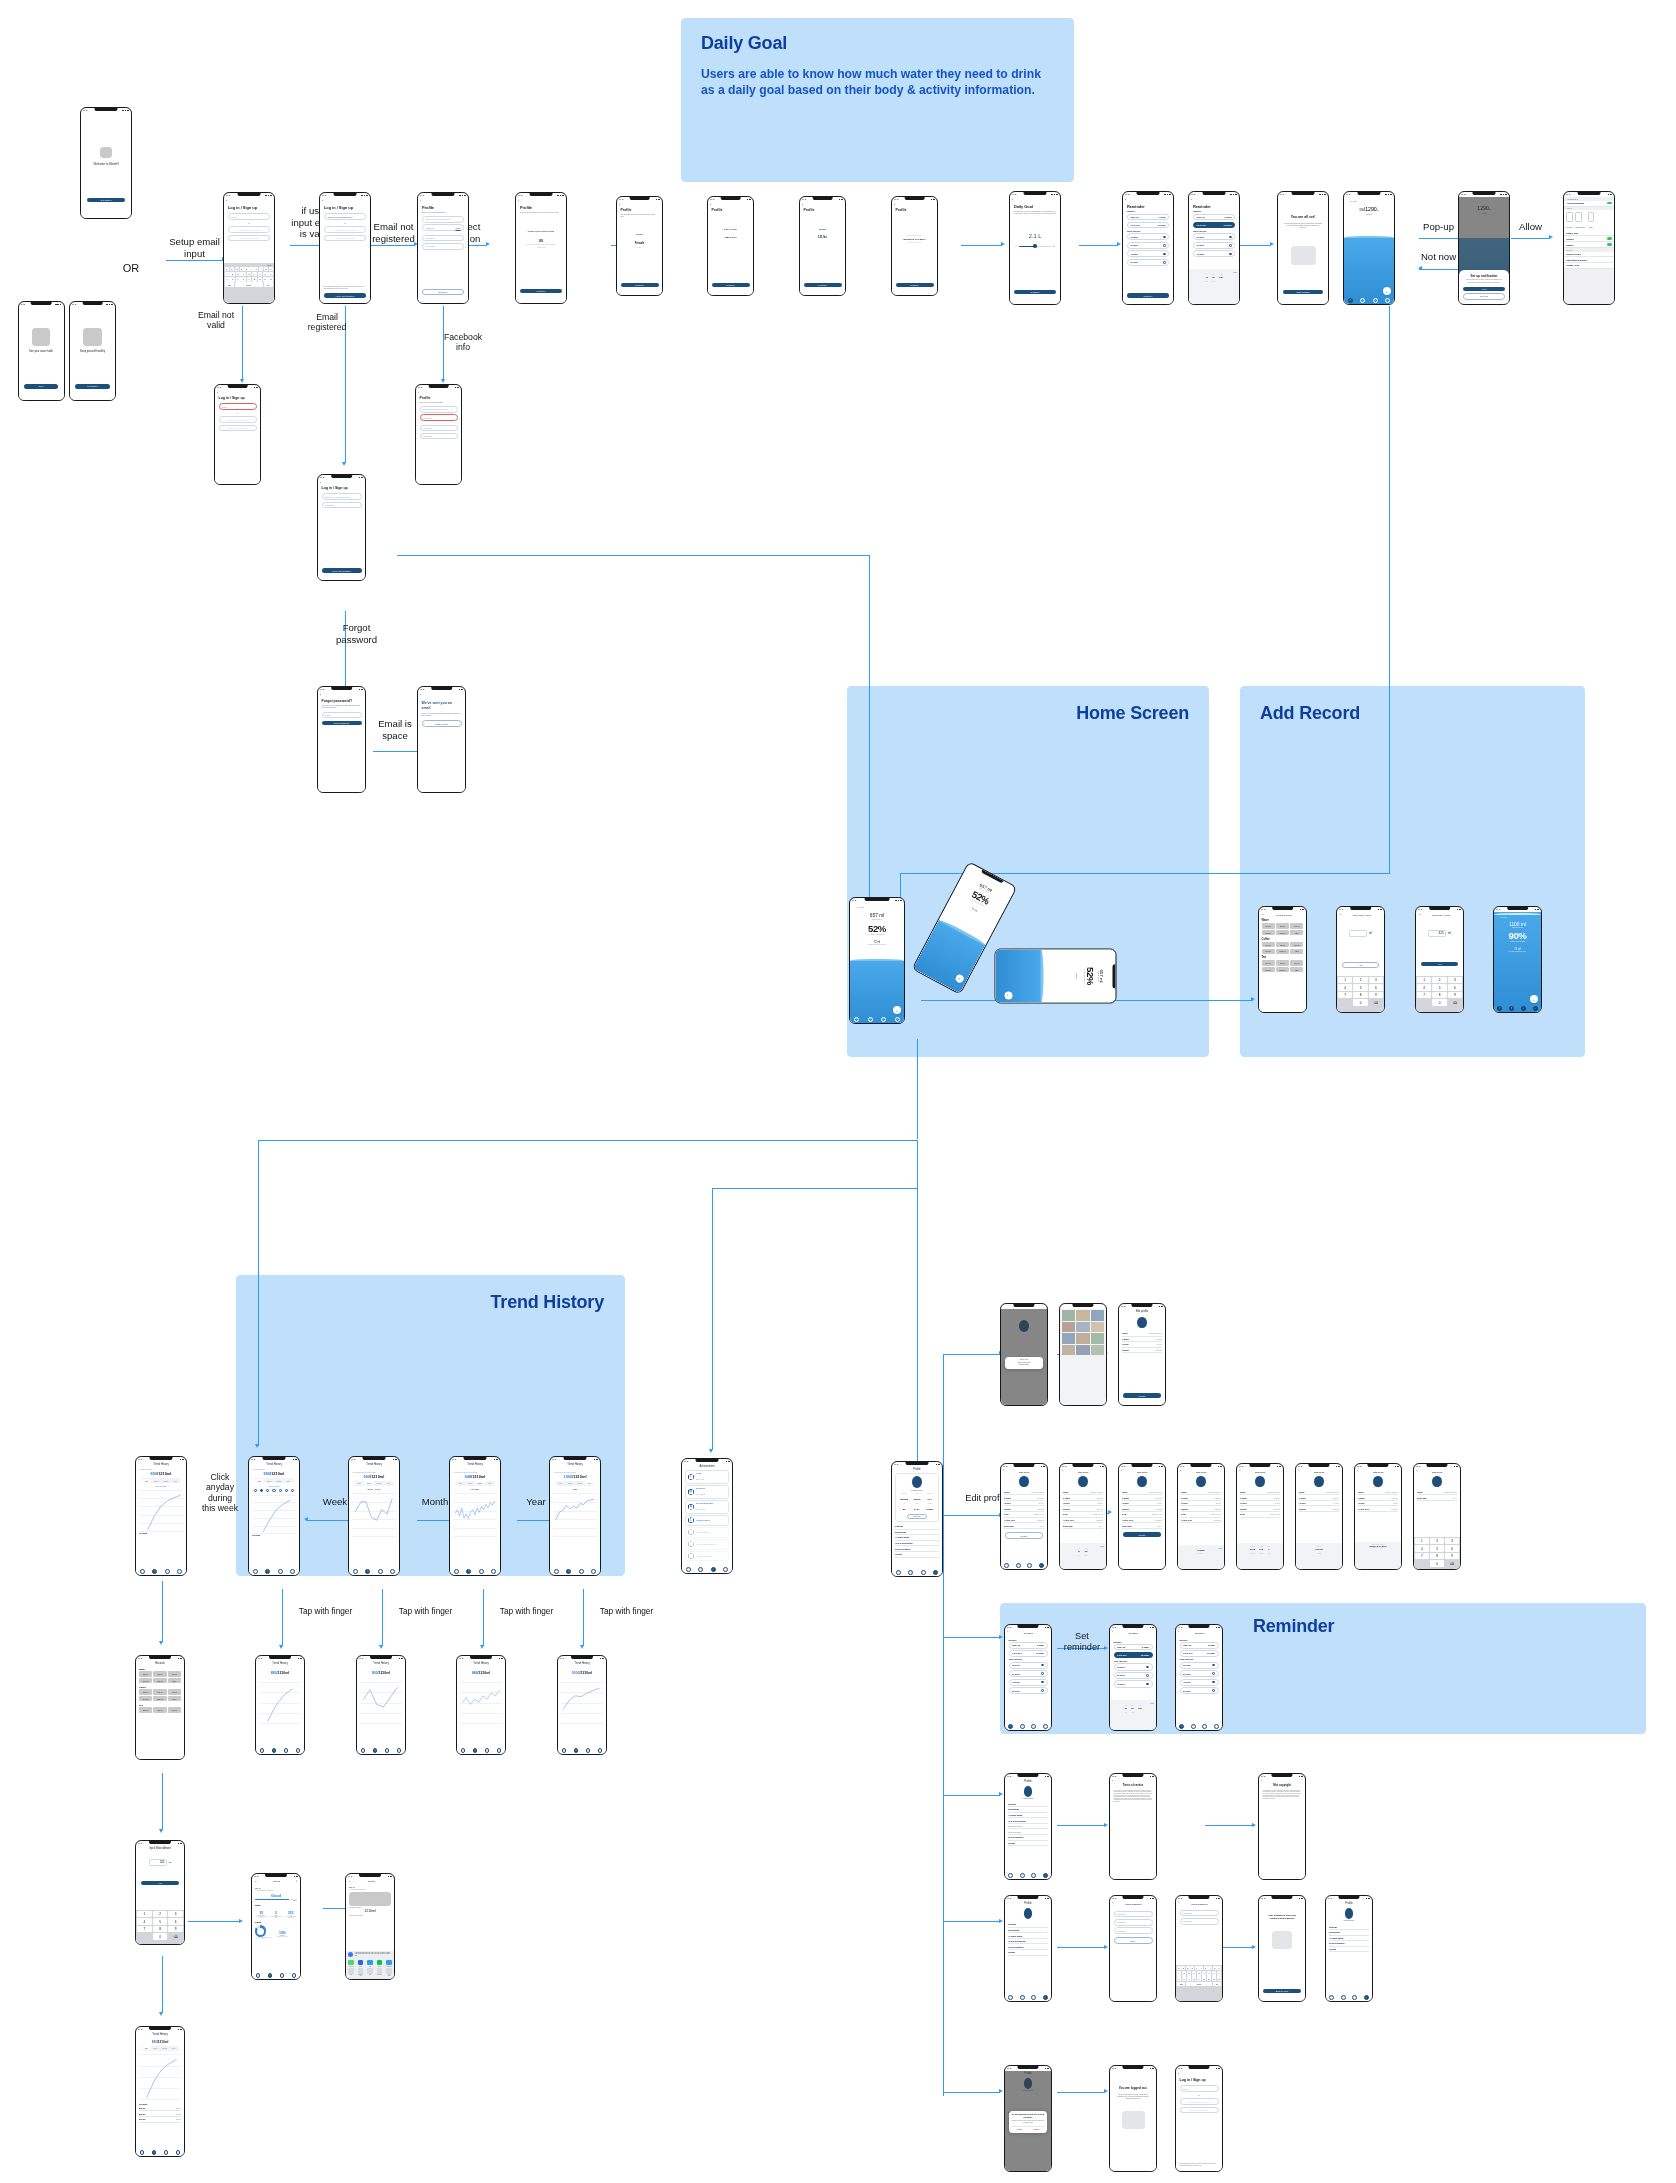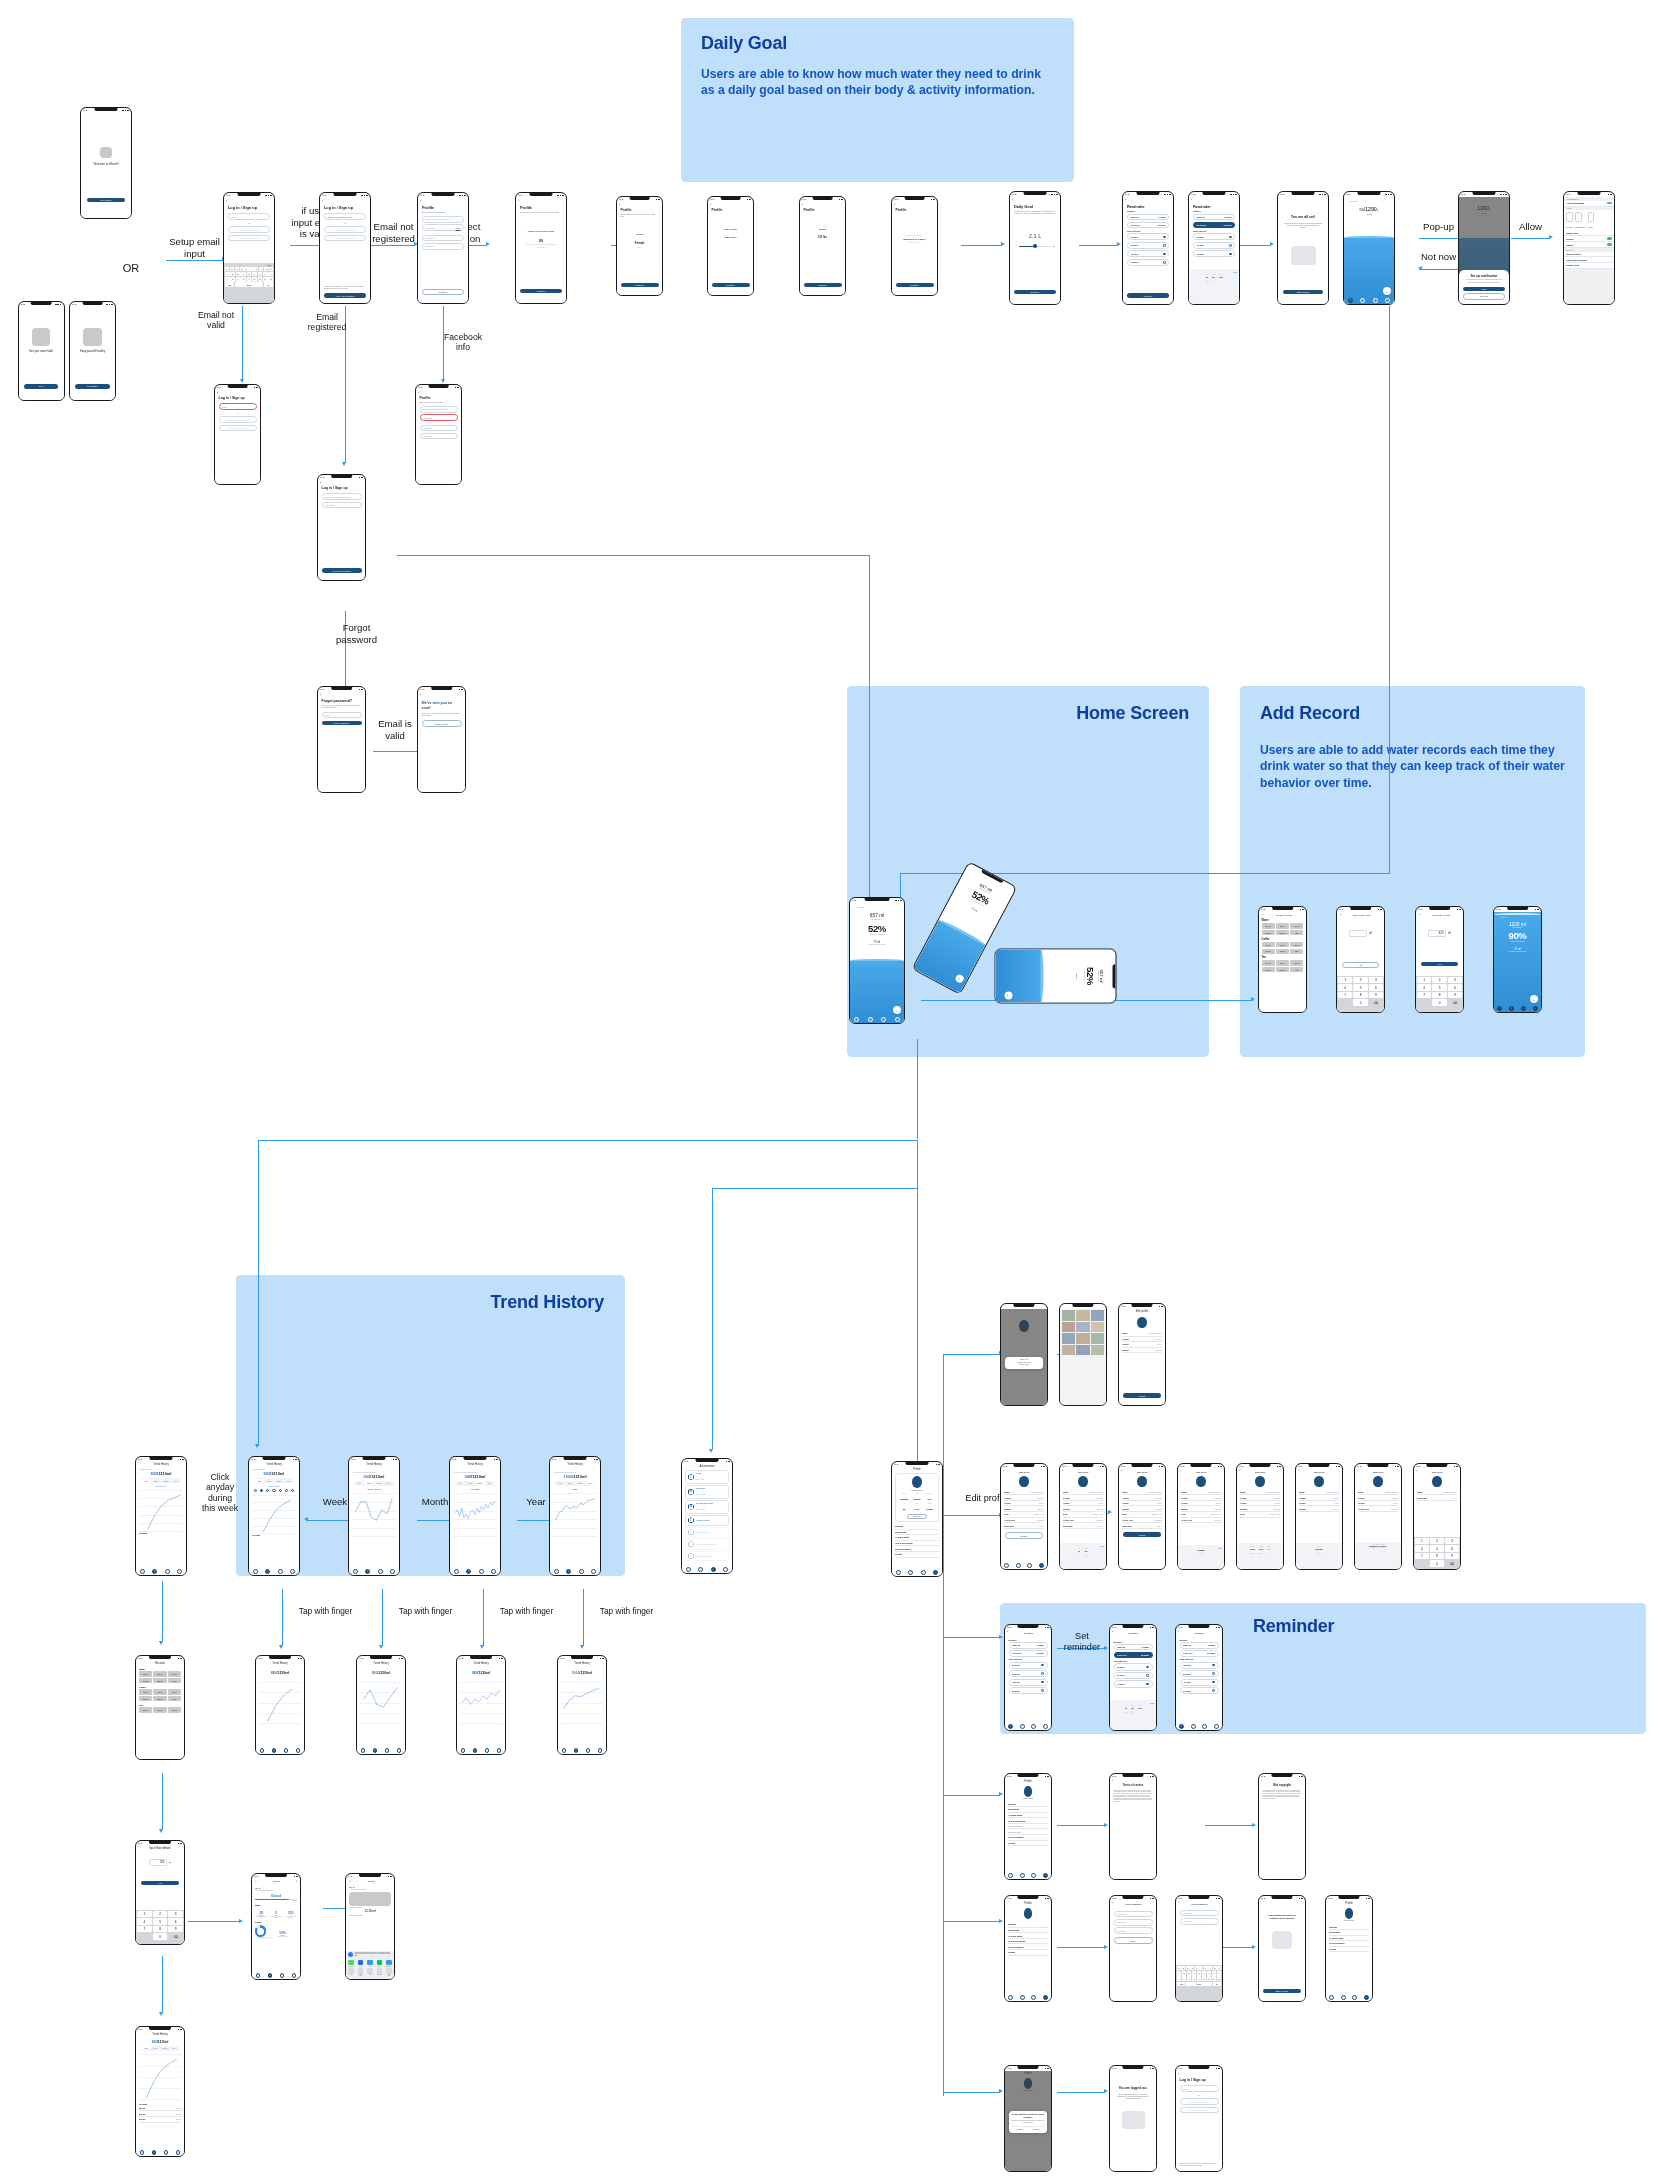--- a/index.html
+++ b/index.html
@@ -224,21 +224,20 @@
     <div class="c-title" style="font-size:18px;margin-bottom:13px;">Daily Goal</div>
     <div class="c-body" style="font-size:12.2px;">Users are able to know how much water they need to drink as a daily goal based on their body &amp; activity information.</div>
   </div>
 
   <div class="callout txt-right" style="left:847px;top:686px;width:362px;height:371px;padding:17.5px 20px;">
     <div class="c-title" style="font-size:18px;margin-bottom:20px;">Home Screen</div>
   </div>
 
   <div class="callout txt-left" style="left:1240px;top:686px;width:345px;height:371px;padding:17.5px 20px;">
     <div class="c-title" style="font-size:18px;margin-bottom:20px;">Add Record</div>
-    <div class="c-body" style="font-size:12.2px;">Users are able to add water records each time they drink water so that they can keep track of their water behavior over time.</div>
   </div>
 
   <div class="callout txt-right" style="left:236px;top:1275px;width:389px;height:301px;padding:18.3px 21px;">
     <div class="c-title" style="font-size:18px;margin-bottom:19px;">Trend History</div>
   </div>
 
 
   <div class="callout txt-left" style="left:1000px;top:1603px;width:646px;height:131px;padding:0;">
     <div class="c-title" style="font-size:18px;position:absolute;left:253px;top:14px;">Reminder</div>
   </div>
@@ -412,21 +411,21 @@
 registered</div>
   <div class="flabel ctr" style="left:437px;top:332px;width:52px;font-size:8.7px;">Facebook
 info</div>
   <div class="flabel ctr" style="left:443px;top:221px;width:48px;font-size:9.6px;">Select
 region</div>
   <div class="flabel ctr" style="left:515px;top:221px;width:46px;font-size:9.6px;">Input
 info</div>
   <div class="flabel ctr" style="left:325px;top:622px;width:63px;font-size:9.6px;">Forgot
 password</div>
   <div class="flabel ctr" style="left:369px;top:718px;width:52px;font-size:9.6px;">Email is
-valid</div>
+space</div>
   <div class="flabel ctr" style="left:1406px;top:221px;width:65px;font-size:9.6px;">Pop-up</div>
   <div class="flabel ctr" style="left:1406px;top:251px;width:65px;font-size:9.6px;">Not now</div>
   <div class="flabel ctr" style="left:1502px;top:221px;width:57px;font-size:9.6px;">Allow</div>
 
   <div class="flabel ctr" style="left:194px;top:1472px;width:52px;font-size:8.7px;">Click
 anyday
 during
 this week</div>
   <div class="flabel ctr" style="left:311px;top:1496px;width:48px;font-size:9.6px;">Week</div>
   <div class="flabel ctr" style="left:411px;top:1496px;width:48px;font-size:9.6px;">Month</div>

